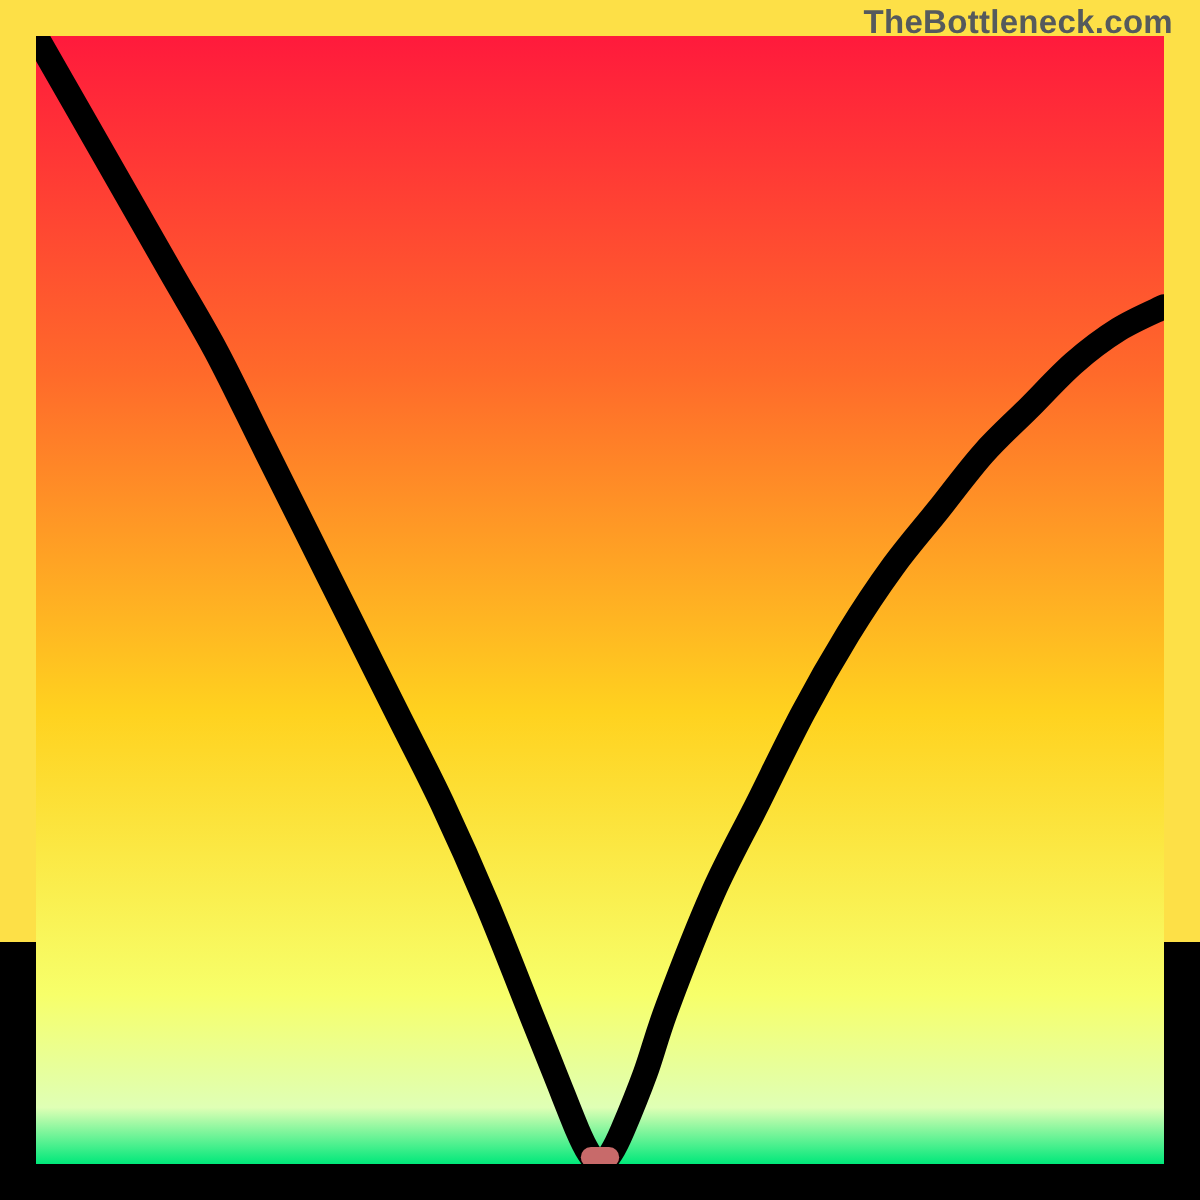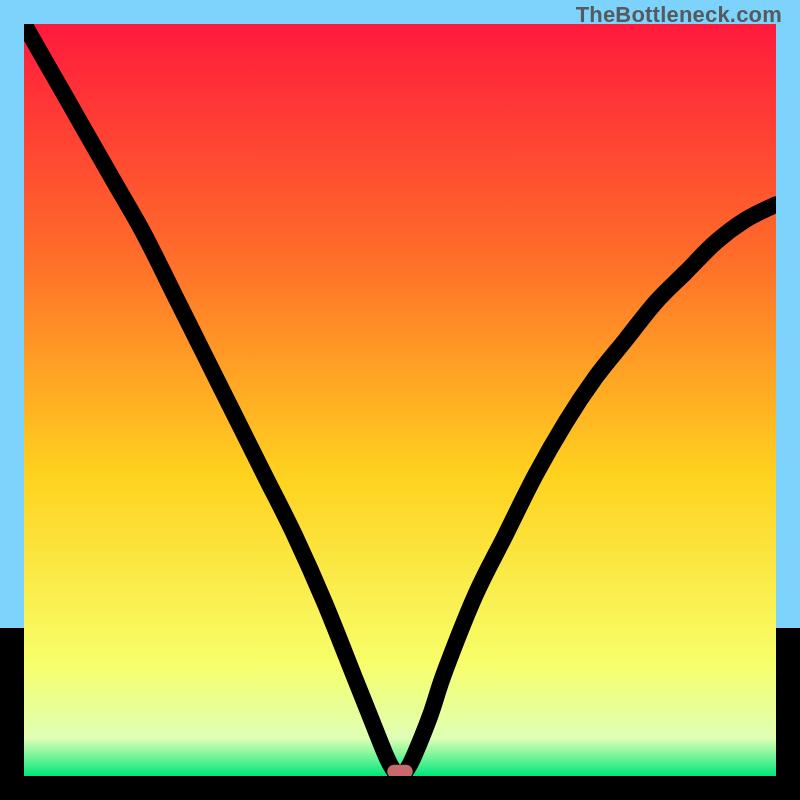--- a/index.html
+++ b/index.html
@@ -8,21 +8,21 @@
     width: 800px;
     height: 800px;
     background: #000;
     font-family: Arial, Helvetica, sans-serif;
     overflow: hidden;
   }
   .frame {
     position: relative;
     width: 800px;
     height: 628px;
-    background: #7dd3fc;
+    background: #fde047;
   }
   .watermark {
     position: absolute;
     top: 2px;
     right: 18px;
     color: #555a5d;
     font-size: 22px;
     font-weight: 600;
     letter-spacing: 0.2px;
     user-select: none;

